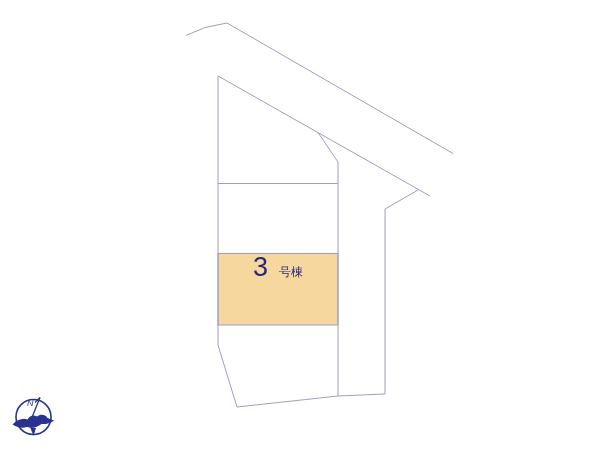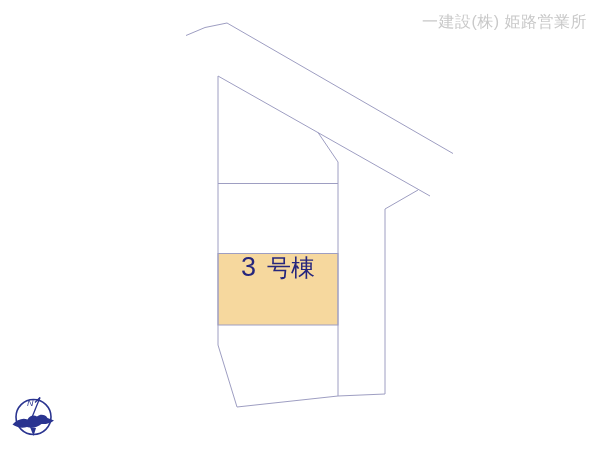--- a/index.html
+++ b/index.html
@@ -29,21 +29,21 @@
   }
   .plot-label{
     position:absolute;
     display:flex;
     align-items:baseline;
     justify-content:center;
     color:var(--plot-text);
     pointer-events:none;
   }
   .plot-label .num{font-size:27px;line-height:1;}
-  .plot-label .suffix{font-size:24px;line-height:1;margin-left:11px;}
+  .plot-label .suffix{font-size:12px;line-height:1;margin-left:11px;}
   .compass{position:absolute;left:0;top:0;width:600px;height:450px;pointer-events:none;}
   .compass circle{fill:none;stroke:var(--navy);stroke-width:1.6;}
   .compass .needle{fill:none;stroke:var(--navy);stroke-width:1.3;}
   .compass .bird{fill:var(--navy);stroke:none;}
   .compass .n-label{
     fill:var(--navy);
     font-size:9px;
     font-style:italic;
     font-family:"Liberation Sans","DejaVu Sans",sans-serif;
   }
@@ -64,21 +64,20 @@
       <polyline points="218,183.5 338,183.5" fill="none" stroke="#9e9ec2" stroke-width="1" stroke-linejoin="round"></polyline>
       <polyline points="338,162 338,396" fill="none" stroke="#9e9ec2" stroke-width="1" stroke-linejoin="round"></polyline>
       <polyline points="385,209 385,394" fill="none" stroke="#9e9ec2" stroke-width="1" stroke-linejoin="round"></polyline>
     </svg>
 
   <div class="plot-label" style="left: 218px; top: 253.5px; width: 120px; height: 71.5px;">
     <span class="num">3</span>
     <span class="suffix">号棟</span>
   </div>
 
-  <div class="company-watermark">一建設(株) 姫路営業所</div>
 
   <svg class="compass" viewBox="0 0 600 450" xmlns="http://www.w3.org/2000/svg">
     <circle cx="33.5" cy="417" r="17.5"></circle>
     <polyline class="needle" points="40,397.5 28.5,426"></polyline>
     <polyline class="needle" points="40,397.5 35,402.5"></polyline>
     <path class="bird" d="M12.5,424.5
              C17,419.5 23,417.5 27.5,419.5
              C29.5,415.5 34,414.5 37,416.5
              C41,413.5 45.5,415 47.5,418
              L54,420.5

